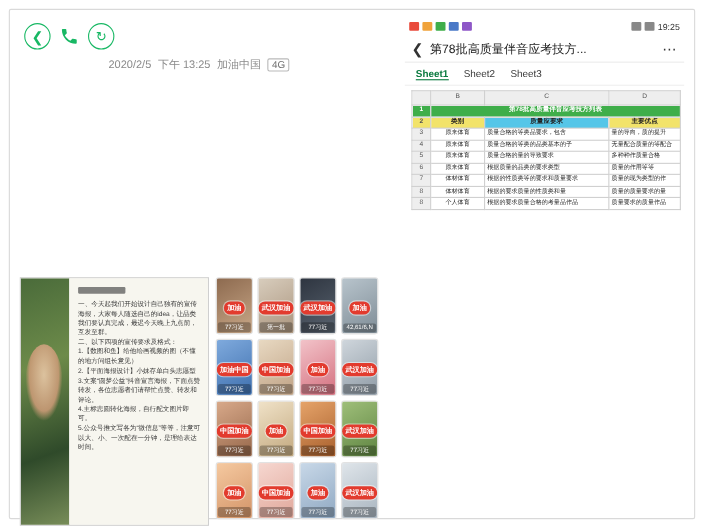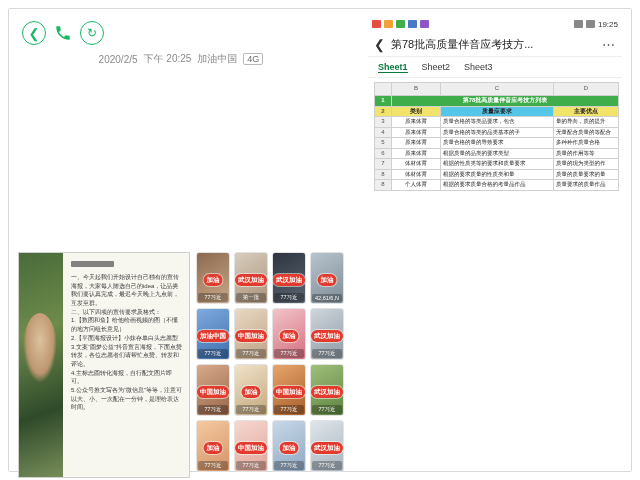--- a/index.html
+++ b/index.html
@@ -218,21 +218,21 @@
       <div class="call-icon">
         <svg viewBox="0 0 24 24" fill="currentColor" aria-hidden="true">
             <path d="M6.6 10.8c1.4 2.8 3.8 5.1 6.6 6.6l2.2-2.2c.3-.3.7-.4 1-.2 1.2.4 2.4.6 3.6.6.6 0 1 .4 1 1V20c0 .6-.4 1-1 1C10.6 21 3 13.4 3 4c0-.6.4-1 1-1h3.4c.6 0 1 .4 1 1 0 1.3.2 2.5.6 3.6.1.4 0 .8-.2 1l-2.2 2.2z"></path>
           </svg>
       </div>
       <div class="refresh-icon">↻</div>
     </div>
 
     <div class="date-row">
       <span>2020/2/5</span>
-      <span>下午 20:25</span>
+      <span>下午 13:25</span>
       <span>加油中国</span>
       <span class="badge">4G</span>
     </div>
 
 
     <div class="bottom-row">
 
       <div class="note-card">
         <div class="note-photo-strip"></div>
         <div class="note-paper">

